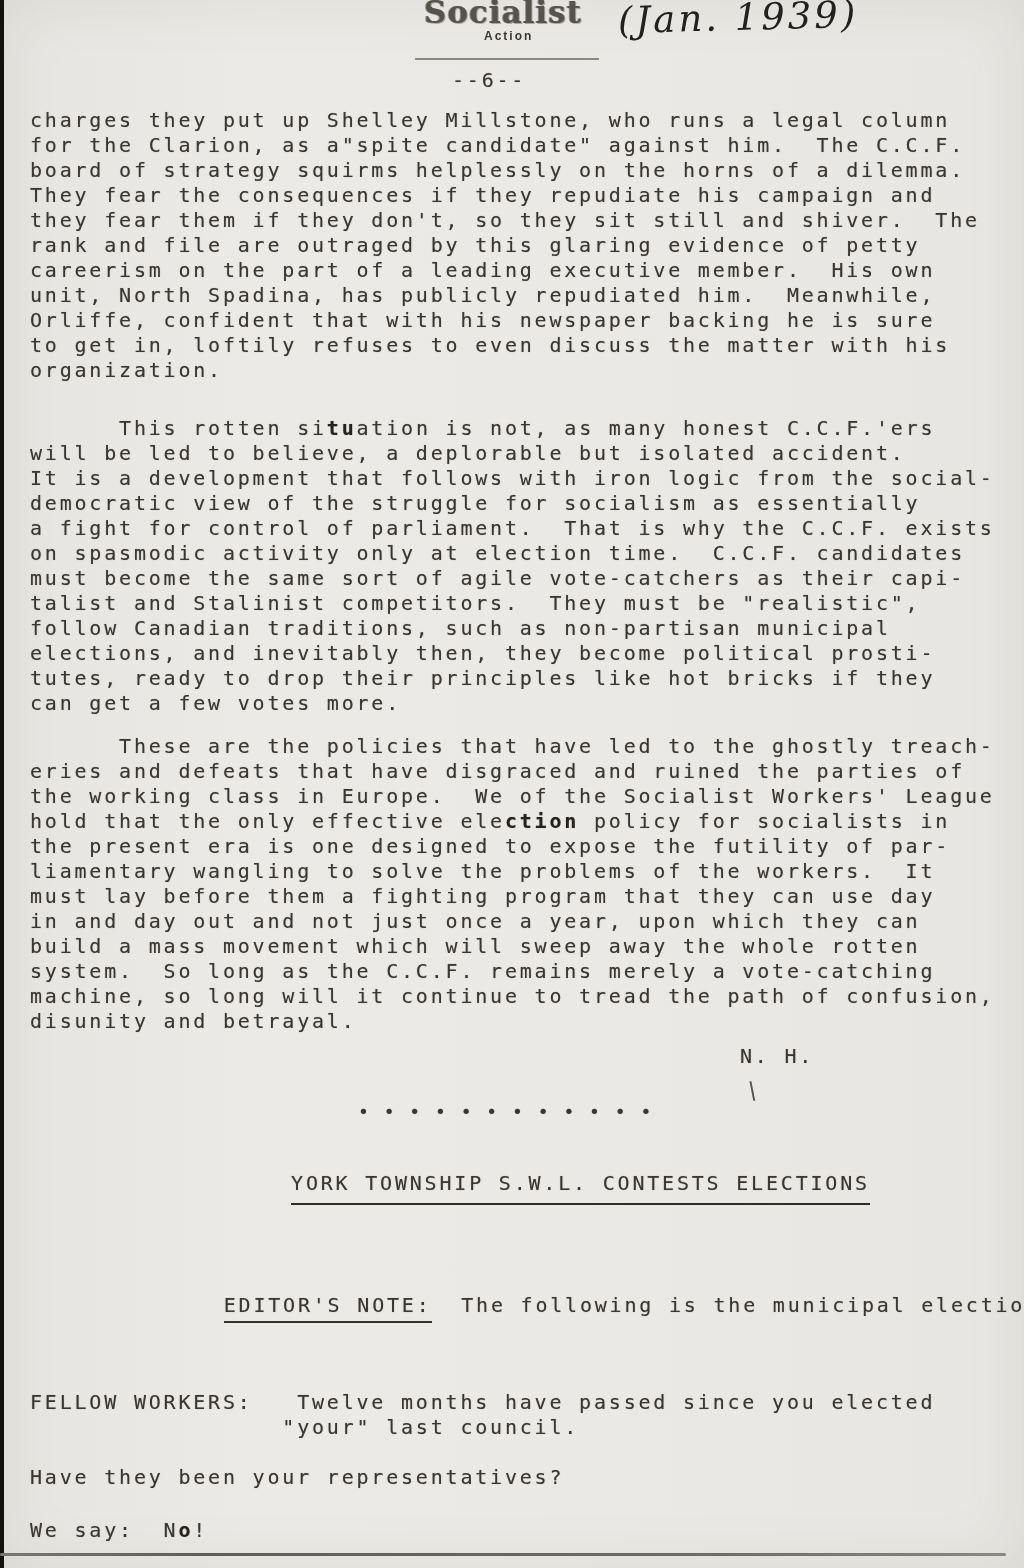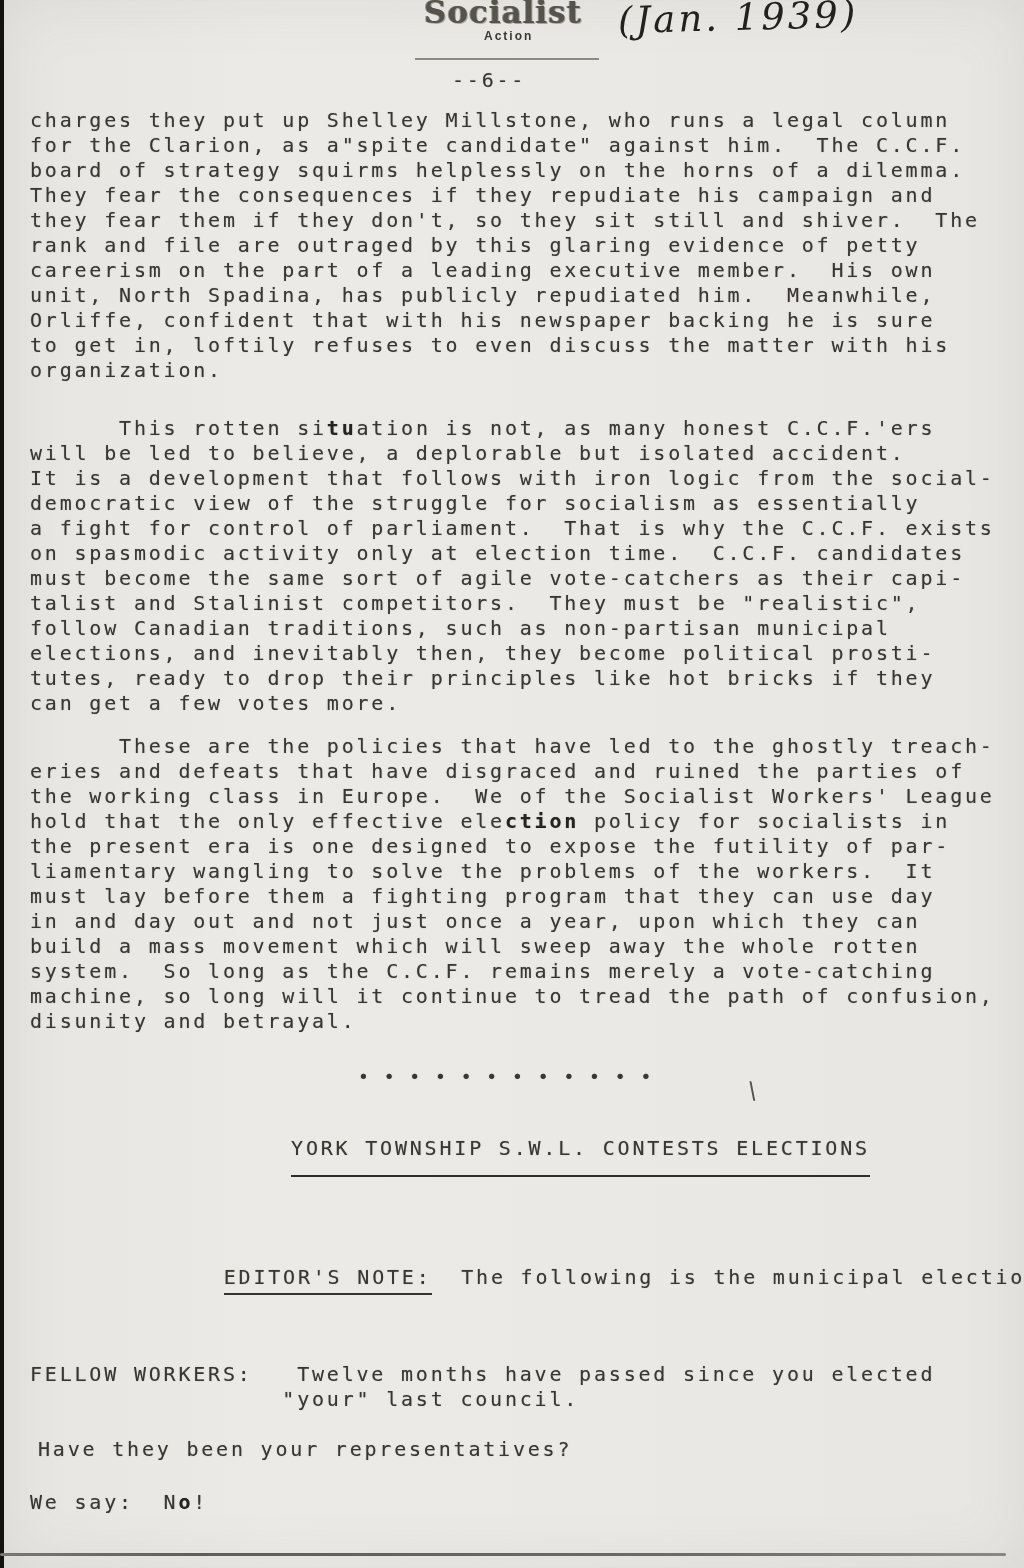--- a/index.html
+++ b/index.html
@@ -57,30 +57,30 @@
   .para-2{margin-top:33px;}
   .para-3{margin-top:18px;}
   .signature{margin-top:10px;padding-left:710px;}
   .tick{
     position:absolute;left:746px;top:1078px;
     font-size:22px;color:#55514c;transform:rotate(14deg);
   }
   .dots{margin-top:30px;margin-left:328px;font-size:18px;letter-spacing:2px;}
   .section-heading{margin-top:22px;margin-left:172px;}
   .section-heading .und-heavy{
-    display:inline-block;border-bottom:2px solid #312e2a;padding-bottom:14px;
+    display:inline-block;border-bottom:2px solid #312e2a;padding-bottom:7px;
   }
   .editors-note{margin-top:20px;}
   .editors-note .tw{line-height:26px;}
   .editors-line1{padding-left:75px;}
   .und{
     display:inline-block;border-bottom:2px solid #36322e;padding-bottom:3px;margin-top:16px;
   }
   .fellow-workers{margin-top:41px;}
-  .question-1{margin-top:25px;margin-left:8px;}
+  .question-1{margin-top:25px;}
   .answer{margin-top:28px;}
 </style>
 </head>
 <body>
 
 <div class="page">
 
   <div class="left-edge"></div>
 
   <div>
@@ -124,20 +124,21 @@
 hold that the only effective ele<b>ction</b> policy for socialists in
 the present era is one designed to expose the futility of par-
 liamentary wangling to solve the problems of the workers.  It
 must lay before them a fighting program that they can use day
 in and day out and not just once a year, upon which they can
 build a mass movement which will sweep away the whole rotten
 system.  So long as the C.C.F. remains merely a vote-catching
 machine, so long will it continue to tread the path of confusion,
 disunity and betrayal.</div>
 
+    <div class="tw signature">N. H.</div>
 
     <div class="tw dots">• • • • • • • • • • • •</div>
 
     <div class="tw section-heading">
       <span class="und-heavy">YORK TOWNSHIP S.W.L. CONTESTS ELECTIONS</span>
     </div>
 
     <div class="editors-note">
       <div class="tw editors-line1">
         <span class="und">EDITOR'S NOTE:</span><span>  The following is the municipal election pro-</span>

